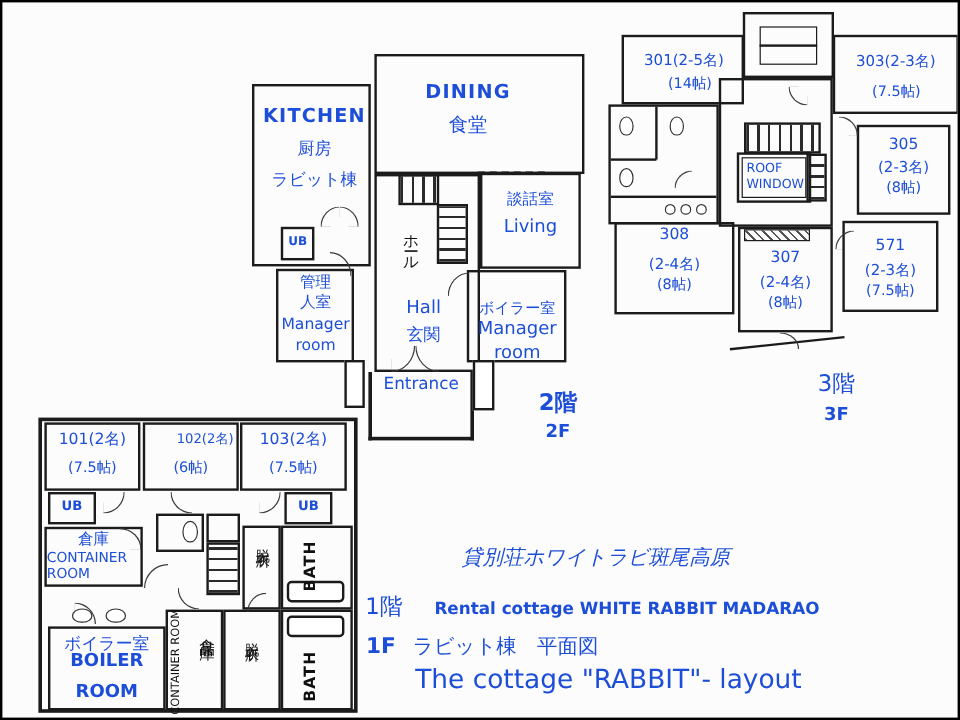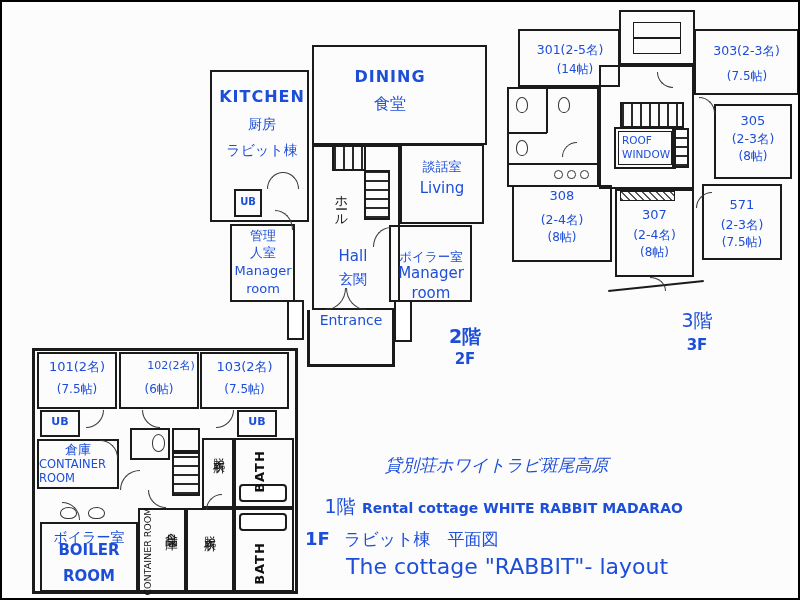--- a/index.html
+++ b/index.html
@@ -190,20 +190,20 @@
       <span class="rot" style="font-size:9.5px;">CONTAINER ROOM</span>
     </div>
     <div class="vjp" style="left:160px;top:520px;font-size:13px;">食品庫</div>
     <div class="lbl" style="left:42px;top:527px;width:90px;font-size:14px;">ボイラー室</div>
     <div class="lbl b" style="left:44px;top:540px;width:86px;font-size:15px;text-align:center;">BOILER</div>
     <div class="lbl b" style="left:44px;top:566px;width:86px;font-size:15px;">ROOM</div>
   </div>
 
   <div>
     <div class="lbl left" style="left:383px;top:454px;width:240px;font-size:17px;font-style:italic;">貸別荘ホワイトラビ斑尾高原</div>
-    <div class="lbl" style="left:296px;top:494px;width:44px;font-size:19px;margin-left:20px;">1階</div>
+    <div class="lbl" style="left:296px;top:494px;width:44px;font-size:19px;">1階</div>
     <div class="lbl left b" style="left:360px;top:498px;width:310px;font-size:14px;">Rental cottage WHITE RABBIT MADARAO</div>
     <div class="lbl left b" style="left:303px;top:527px;width:36px;font-size:18px;">1F</div>
     <div class="lbl left" style="left:342px;top:528px;width:200px;font-size:17px;">ラビット棟　平面図</div>
     <div class="lbl left" style="left:344px;top:552px;width:360px;font-size:22px;">The cottage "RABBIT"- layout</div>
   </div>
 
 </div>
 
 </body></html>

